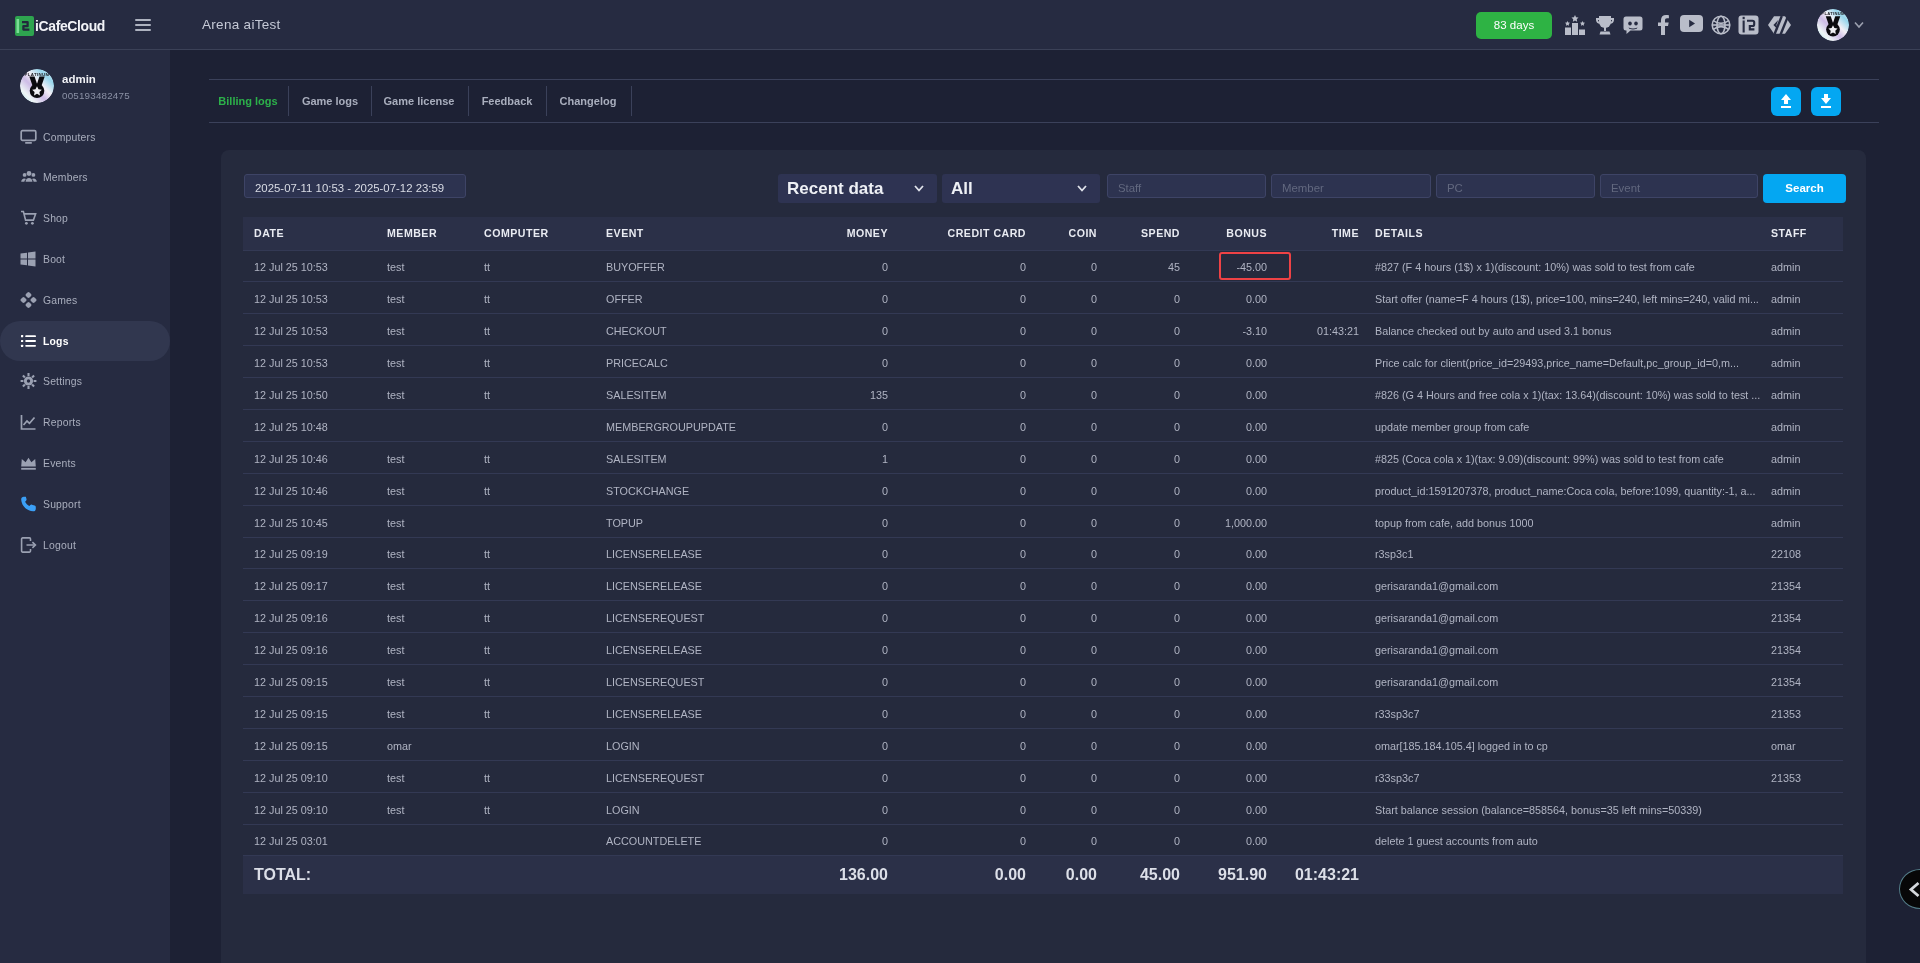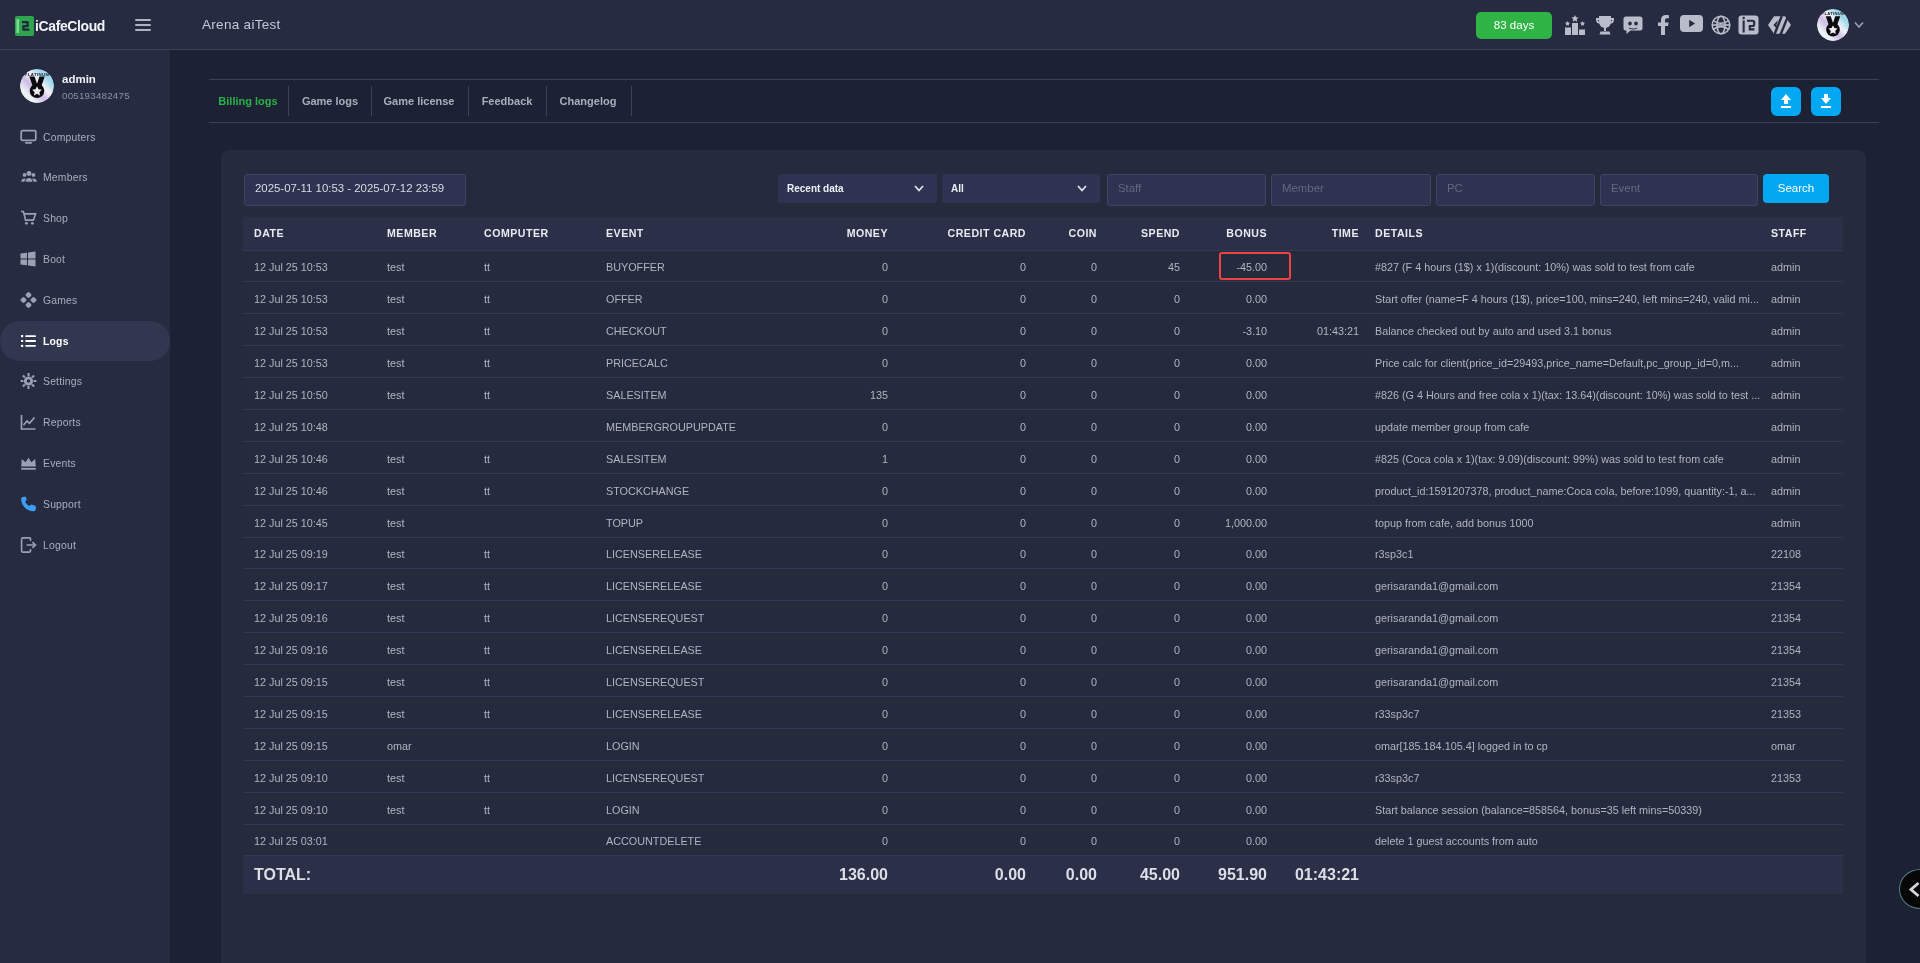--- a/index.html
+++ b/index.html
@@ -26,25 +26,25 @@
   .mi.active { background:#31374f; border-radius:22px; }
   .mi.active .lbl { color:#ffffff; font-weight:700; }
   
   #tabtop { position:absolute; left:209px; top:79px; width:1670px; height:1px; background:#3b415a; }
   #tabbot { position:absolute; left:209px; top:122px; width:1670px; height:1px; background:#3b415a; }
   .tab { position:absolute; top:95px; font-size:11px; font-weight:600; color:#a9aebd; transform:translateX(-50%); white-space:nowrap; }
   .tabsep { position:absolute; top:86px; width:1px; height:30px; background:#3b415a; }
   .sqbtn { position:absolute; top:87px; width:30px; height:29px; background:#04a7f2; border-radius:6px; text-align:center; }
   
   #panel { position:absolute; left:221px; top:150px; width:1645px; height:813px; background:#252a3d; border-radius:8px 8px 0 0; }
-  .inp { position:absolute; top:174px; height:32px; background:#2d3350; border:1px solid #3e4466; border-radius:3px; font-size:11.4px; color:#d9dce5; line-height:26px; padding:0 10px; white-space:nowrap; overflow:hidden; }
-  .sel { background:#2e3352; border:none; height:29px; line-height:29px; padding:0 9px; font-weight:600; color:#eef0f5; font-size:10px; }
+  .inp { position:absolute; top:174px; height:24px; background:#2d3350; border:1px solid #3e4466; border-radius:3px; font-size:11.4px; color:#d9dce5; line-height:26px; padding:0 10px; white-space:nowrap; overflow:hidden; }
+  .sel { background:#2e3352; border:none; height:29px; line-height:29px; padding:0 9px; font-weight:600; color:#eef0f5; font-size:17px; }
   .ph { color:#62687f; }
   .sel .chev { position:absolute; right:12px; top:8px; }
-  #search { position:absolute; left:1763px; top:174px; width:66px; height:29px; background:#04a7f2; border-radius:4px; color:#fff; font-size:11.5px; font-weight:400; text-align:center; line-height:29px; }
+  #search { position:absolute; left:1763px; top:174px; width:83px; height:29px; background:#04a7f2; border-radius:4px; color:#fff; font-size:11.5px; font-weight:700; text-align:center; line-height:29px; }
   
   #tbl { position:absolute; left:243px; top:217px; width:1600px; }
   table { border-collapse:collapse; table-layout:fixed; width:1600px; }
   thead td { background:#2b3048; color:#e9ebf2; font-weight:700; font-size:10.6px; letter-spacing:0.5px; height:33px; }
   tbody td { color:#b0b4c3; font-size:10.8px; height:31.9px; border-top:1px solid #333954; white-space:nowrap; overflow:hidden; padding-top:3px; padding-bottom:0; }
   td.r { text-align:right; }
   td.dt { padding-left:11px; }
   td.de { padding-left:16px; }
   tfoot td { background:#2b3048; color:#dcdfe8; font-weight:700; font-size:16px; height:38px; border-top:1px solid #333954; }
   #redbox { position:absolute; left:1219px; top:252px; width:72px; height:28px; border:2px solid #ee4245; border-radius:3px; }

